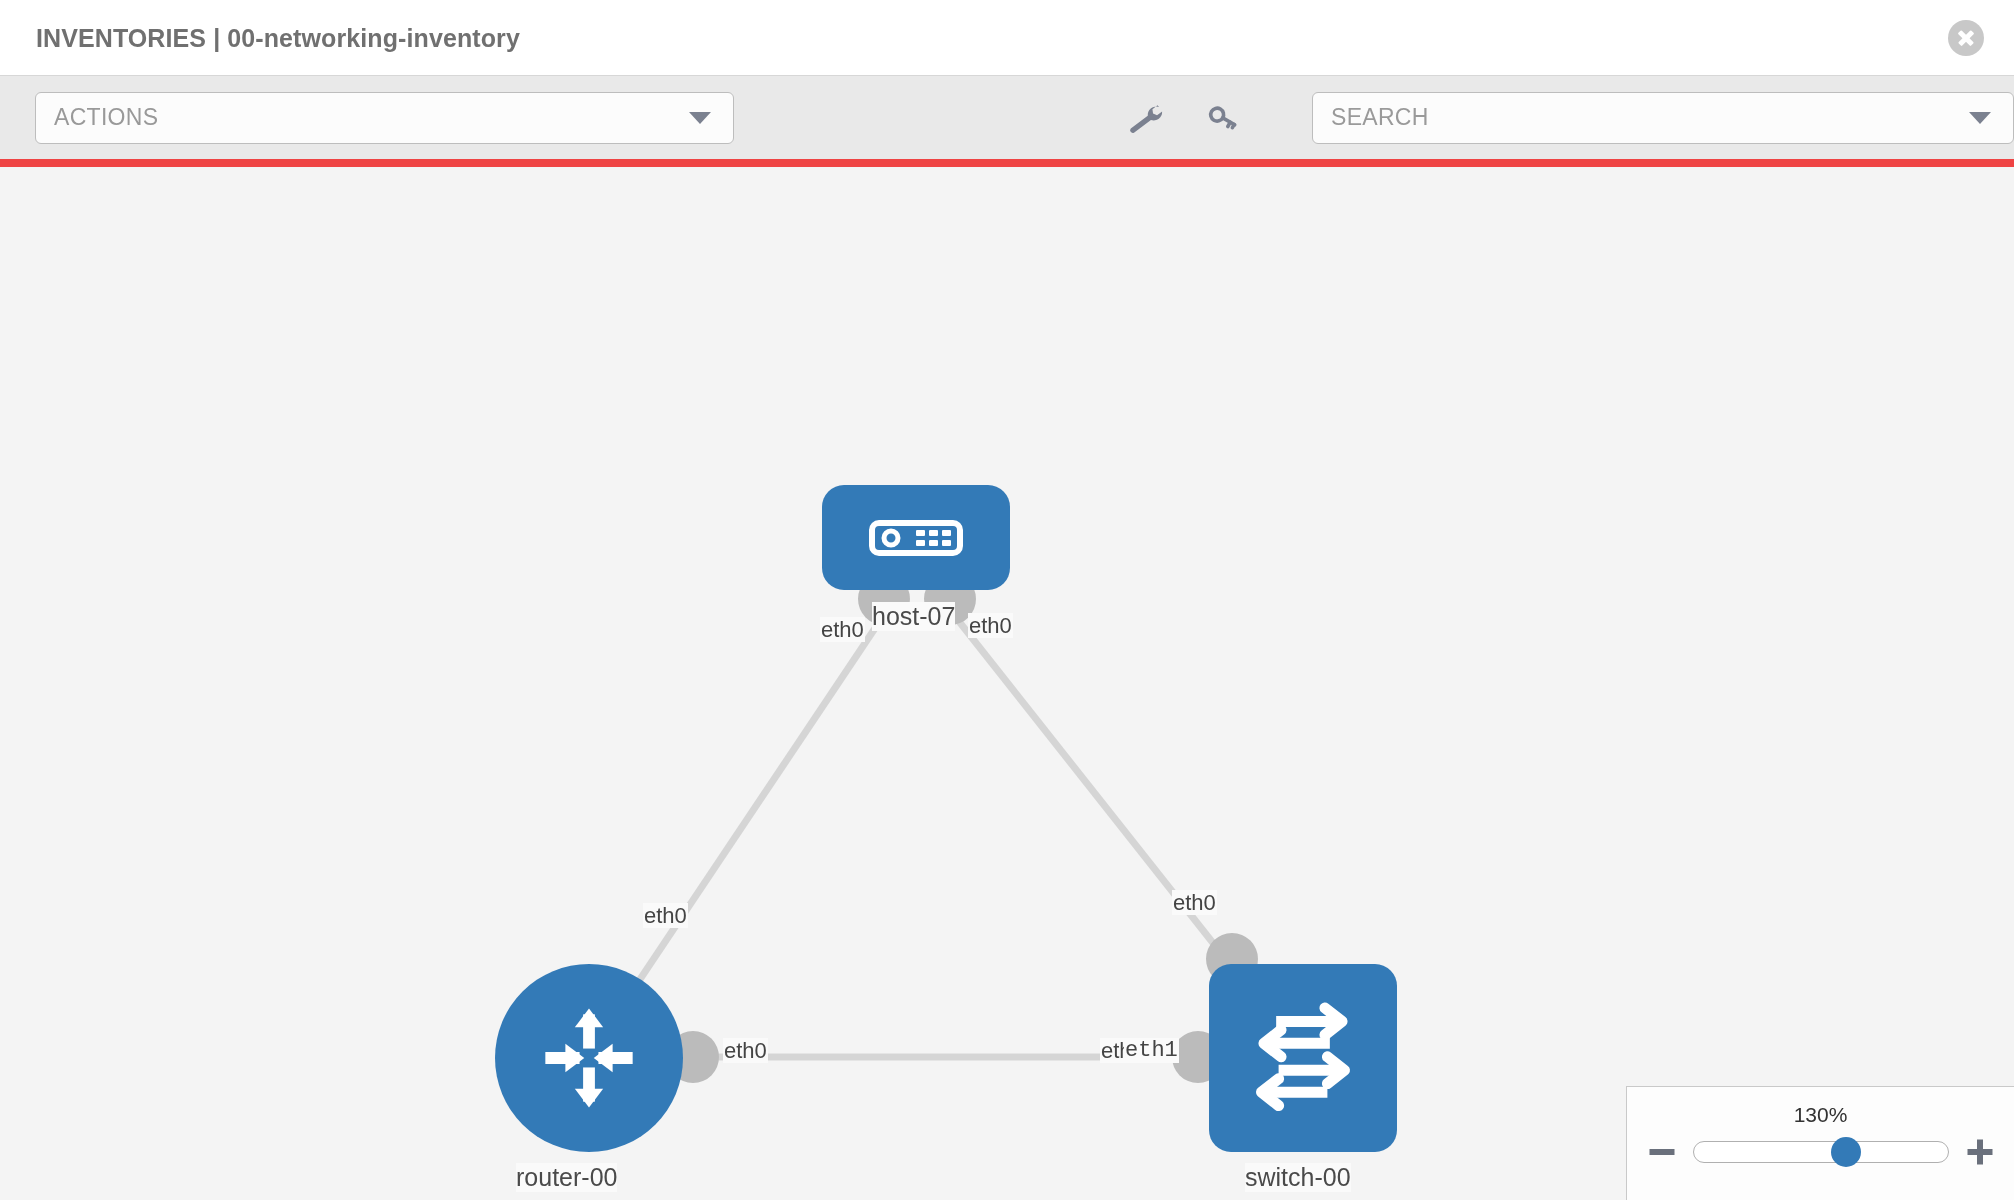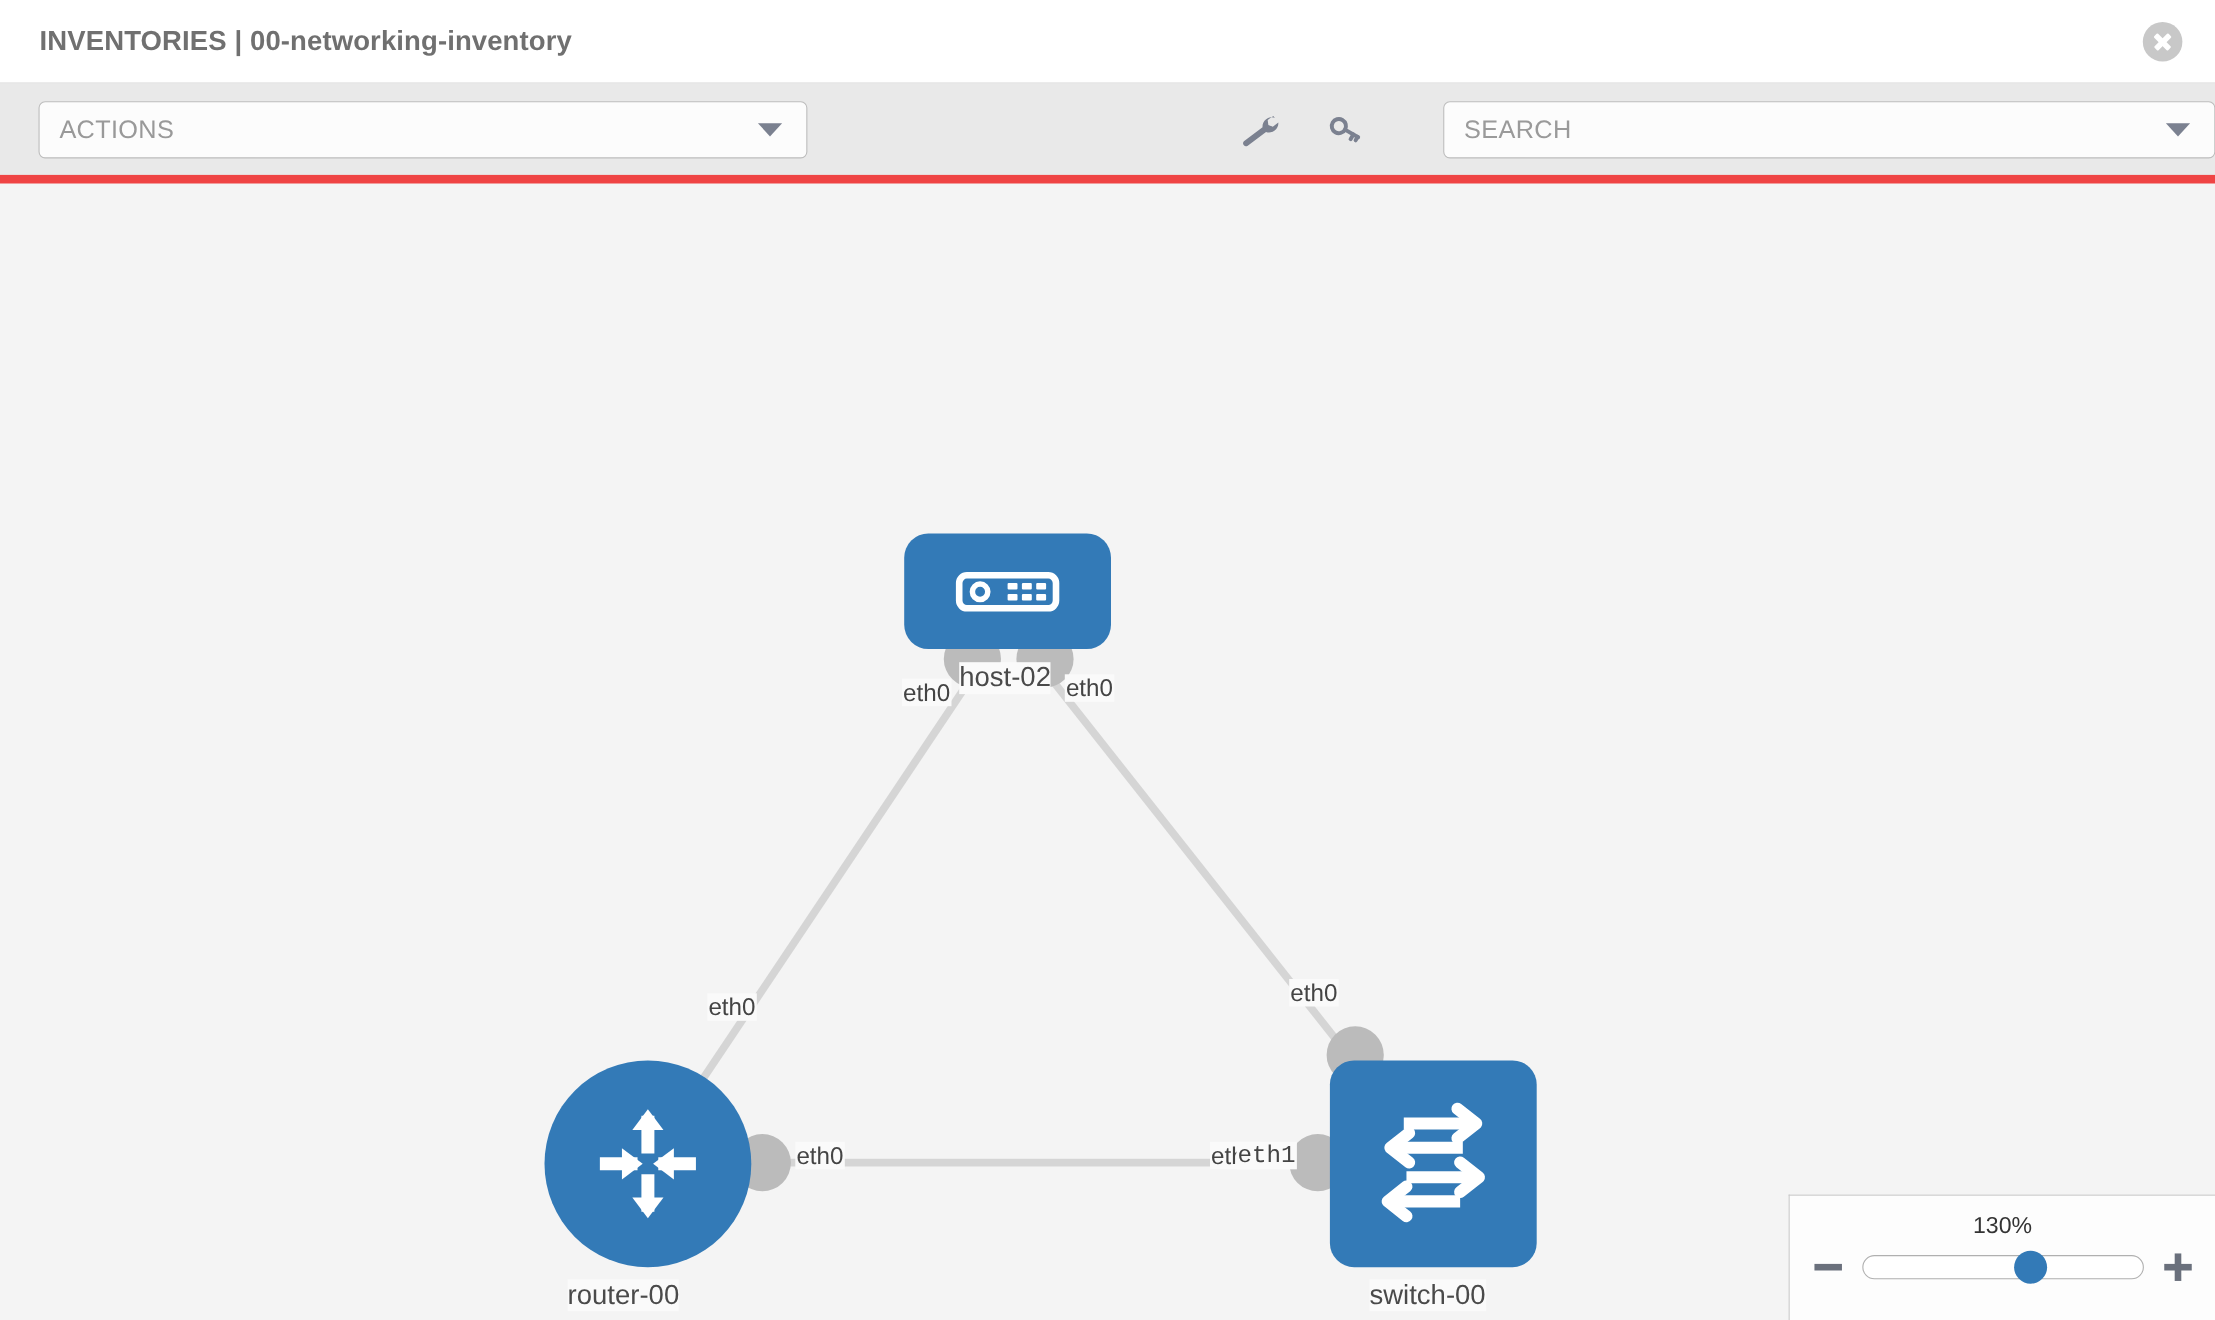--- a/index.html
+++ b/index.html
@@ -292,21 +292,21 @@
       <g fill="#ffffff">
         <rect x="50" y="17" width="9" height="6" rx="1"></rect>
         <rect x="63" y="17" width="9" height="6" rx="1"></rect>
         <rect x="76" y="17" width="9" height="6" rx="1"></rect>
         <rect x="50" y="27" width="9" height="6" rx="1"></rect>
         <rect x="63" y="27" width="9" height="6" rx="1"></rect>
         <rect x="76" y="27" width="9" height="6" rx="1"></rect>
       </g>
     </svg>
   </div>
-  <div class="node-label" style="left:872px; top:435px;">host-02</div>
+  <div class="node-label" style="left:872px; top:435px;">host-07</div>
 
   <div class="node-icon-wrap node-circle" style="left:495px; top:797px; width:188px; height:188px;">
     <svg width="118" height="118" viewBox="0 0 100 100" aria-hidden="true">
       <g fill="none" stroke="#ffffff" stroke-width="10" stroke-linecap="butt">
         <path d="M50 13 V42"></path>
           <path d="M50 58 V87"></path>
         <path d="M13 50 H42"></path>
           <path d="M58 50 H87"></path>
       </g>
       <g fill="#ffffff">

